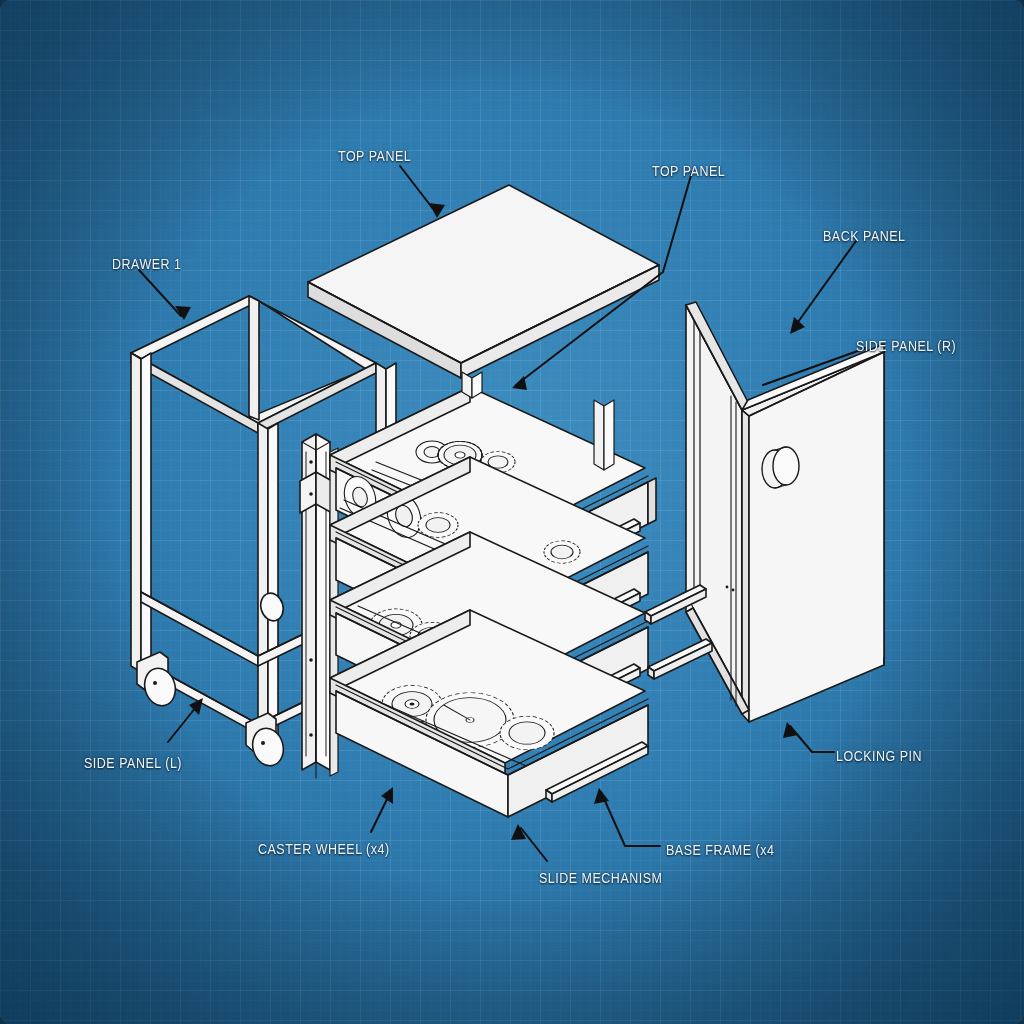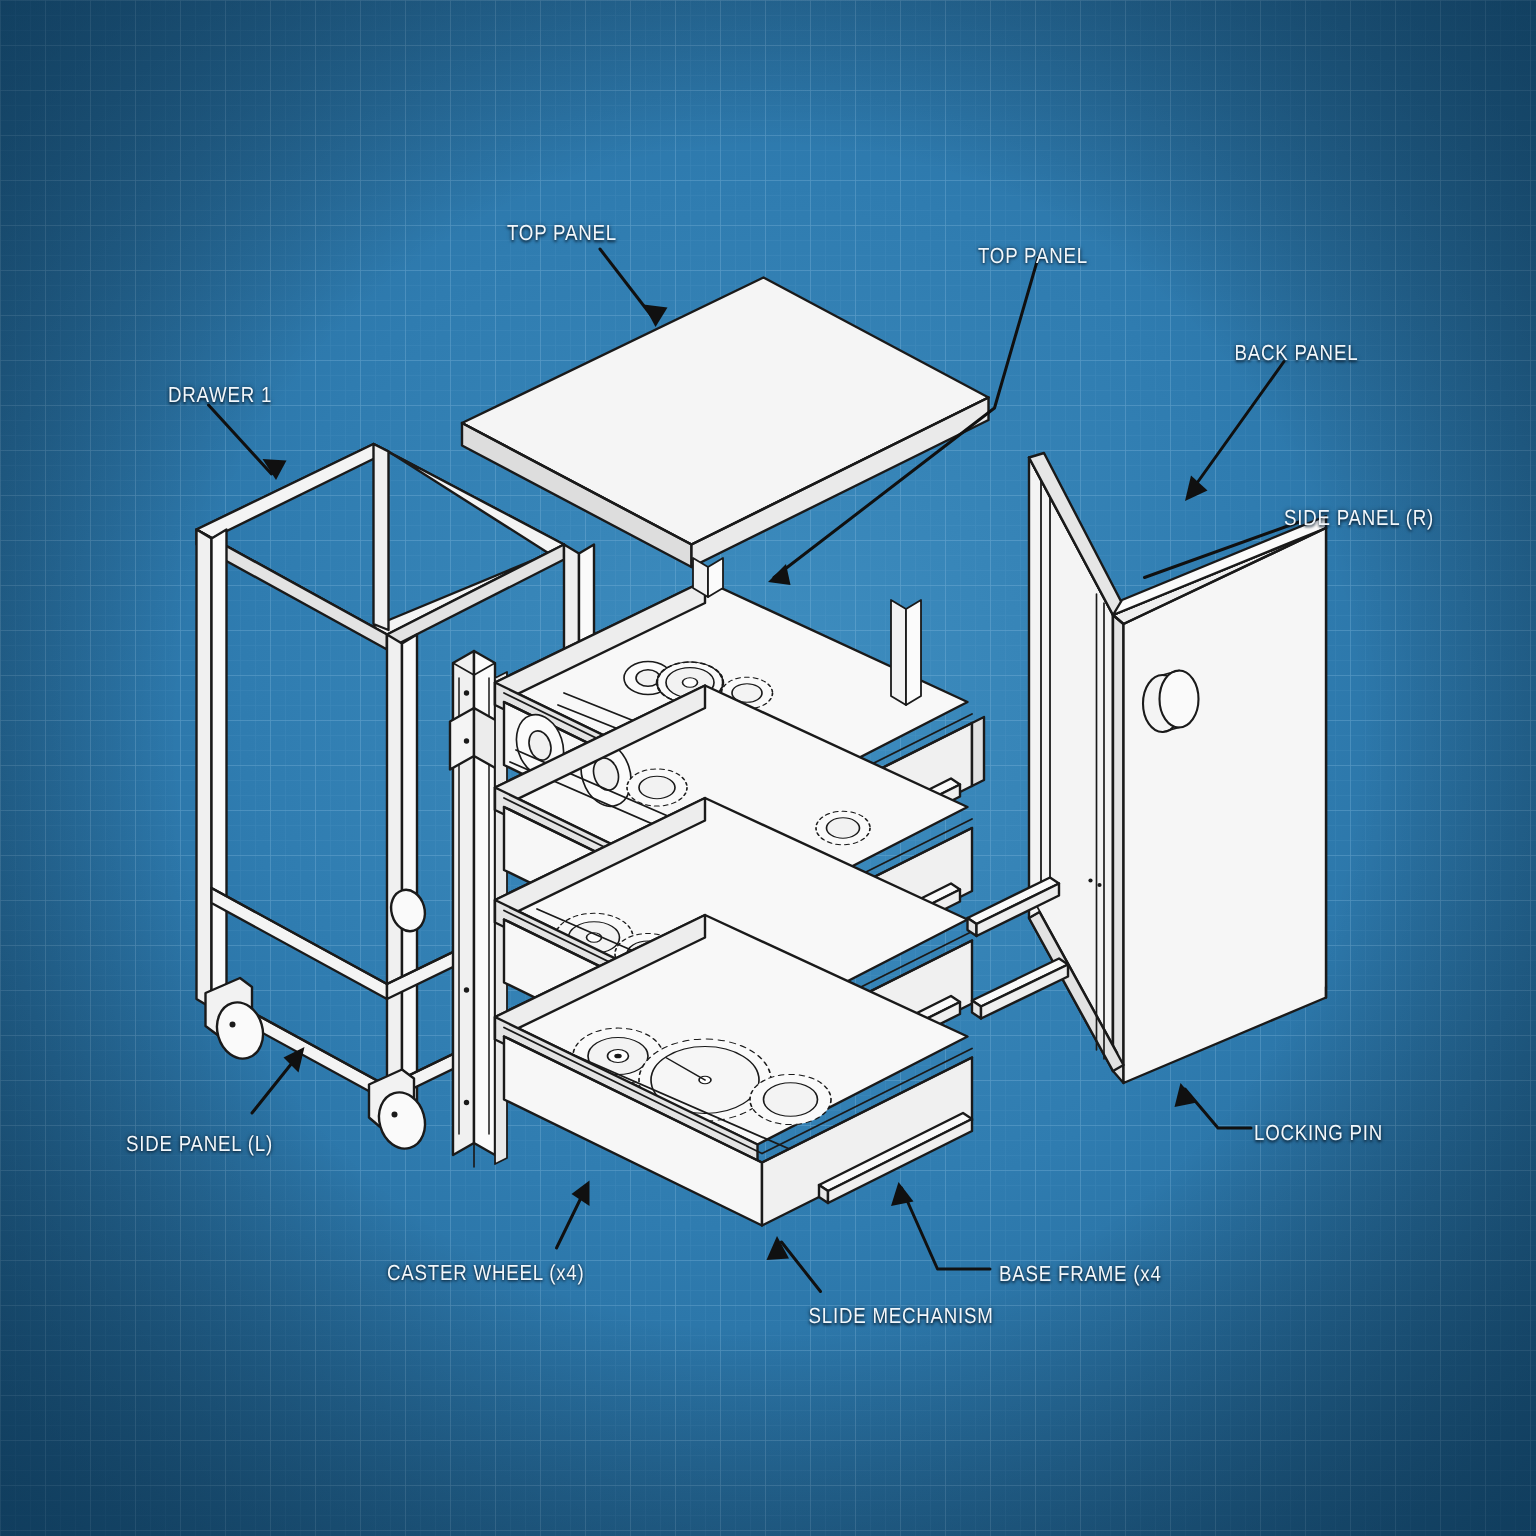--- a/index.html
+++ b/index.html
@@ -1,18 +1,18 @@
 <!DOCTYPE html>
 <html><head>
 <meta charset="utf-8">
 <style>
   html,body{margin:0;padding:0;background:#11314a;}
   body{width:1024px;height:1024px;overflow:hidden;
        font-family:"Liberation Sans","DejaVu Sans",sans-serif;}
-  #stage{position:relative;width:1024px;height:1024px;overflow:hidden;}
+  #stage{position:relative;width:1024px;height:1024px;overflow:hidden;border-radius:11px;}
   #stage svg{position:absolute;left:0;top:0;}
   .lbl{
     position:absolute;
     color:#f2f7fb;
     font-family:"Liberation Sans","DejaVu Sans",sans-serif;
     font-size:14.5px;
     letter-spacing:0.6px;
     font-weight:400;
     white-space:nowrap;
     transform:scaleX(0.86);

